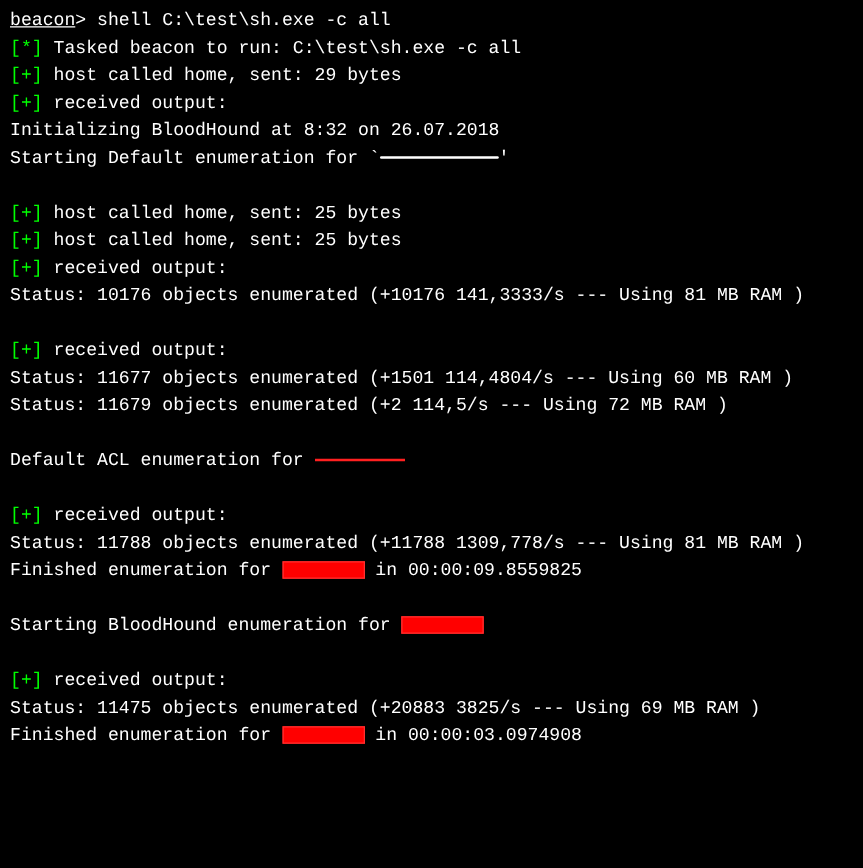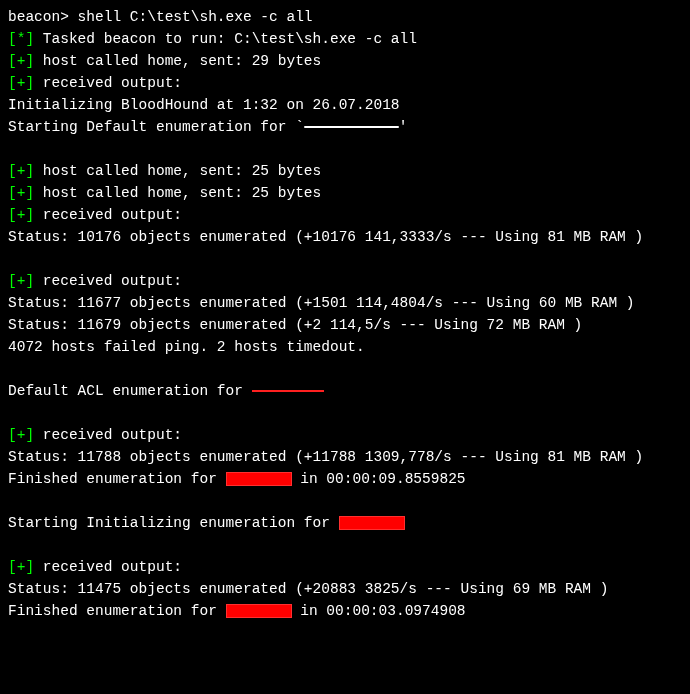--- a/index.html
+++ b/index.html
@@ -12,20 +12,21 @@
       line-height: 22px;
       width: 690px;
       height: 694px;
       box-sizing: border-box;
       overflow: hidden;
     }
     .line {
       white-space: pre;
     }
     .prompt-label {
+      text-decoration: underline;
     }
     .green {
       color: #00ff00;
     }
     .redact-white {
       display: inline-block;
       vertical-align: middle;
       background: #fff;
       height: 2px;
       border-radius: 1px;
@@ -53,21 +54,21 @@
 <div>
 
   <div class="line"><span class="prompt-label">beacon</span><span>&gt;</span><span> shell C:\test\sh.exe -c all</span></div>
 
   <div class="line"><span class="green">[*]</span><span> Tasked beacon to run: C:\test\sh.exe -c all</span></div>
 
   <div class="line"><span class="green">[+]</span><span> host called home, sent: 29 bytes</span></div>
 
   <div class="line"><span class="green">[+]</span><span> received output:</span></div>
 
-  <div class="line"><span>Initializing BloodHound at 1:32 on 26.07.2018</span></div>
+  <div class="line"><span>Initializing BloodHound at 8:32 on 26.07.2018</span></div>
 
   <div class="line"><span>Starting Default enumeration for `</span><span class="redact-white" style="width:95px"></span><span>'</span></div>
 
   <div class="blank"></div>
 
   <div class="line"><span class="green">[+]</span><span> host called home, sent: 25 bytes</span></div>
 
   <div class="line"><span class="green">[+]</span><span> host called home, sent: 25 bytes</span></div>
 
   <div class="line"><span class="green">[+]</span><span> received output:</span></div>
@@ -76,38 +77,37 @@
 
   <div class="blank"></div>
 
   <div class="line"><span class="green">[+]</span><span> received output:</span></div>
 
   <div class="line"><span>Status: 11677 objects enumerated (+1501 114,4804/s --- Using 60 MB RAM )</span></div>
 
   <div class="line"><span>Status: 11679 objects enumerated (+2 114,5/s --- Using 72 MB RAM )</span></div>
 
 
-  <div class="line"><span>4072 hosts failed ping. 2 hosts timedout.</span></div>
 
   <div class="blank"></div>
 
   <div class="line"><span>Default ACL enumeration for </span><span class="redact-red-strike" style="width:72px"></span></div>
 
   <div class="blank"></div>
 
   <div class="line"><span class="green">[+]</span><span> received output:</span></div>
 
   <div class="line"><span>Status: 11788 objects enumerated (+11788 1309,778/s --- Using 81 MB RAM )</span></div>
 
   <div class="line"><span>Finished enumeration for </span><span class="redact-red-box" style="width:64px"></span><span> in 00:00:09.8559825</span></div>
 
 
   <div class="blank"></div>
 
-  <div class="line"><span>Starting Initializing enumeration for </span><span class="redact-red-box" style="width:64px"></span></div>
+  <div class="line"><span>Starting BloodHound enumeration for </span><span class="redact-red-box" style="width:64px"></span></div>
 
   <div class="blank"></div>
 
   <div class="line"><span class="green">[+]</span><span> received output:</span></div>
 
   <div class="line"><span>Status: 11475 objects enumerated (+20883 3825/s --- Using 69 MB RAM )</span></div>
 
   <div class="line"><span>Finished enumeration for </span><span class="redact-red-box" style="width:64px"></span><span> in 00:00:03.0974908</span></div>
 
 </div>

